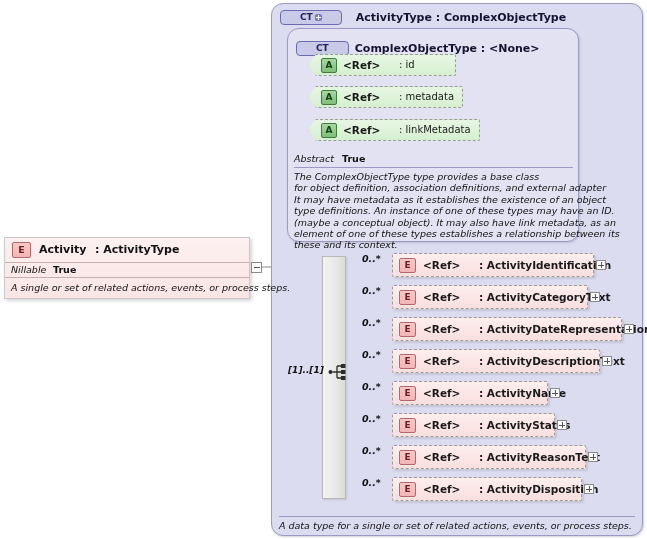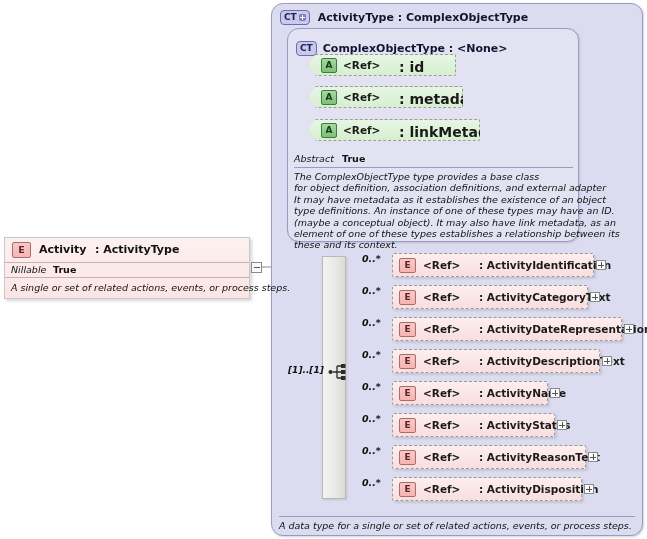--- a/index.html
+++ b/index.html
@@ -36,21 +36,21 @@
   .badge{
     display:inline-block;
     box-sizing:border-box;
     border:1px solid #6b6bb0;
     border-radius:4px;
     background:#c9c9e8;
     color:#21215c;
     font-weight:bold;
     font-size:9px;
     line-height:11px;
-    padding:1px 3px;
+    padding:1px 19px;
     vertical-align:middle;
     letter-spacing:0px;
   }
   .badge.plus::after{
     content:"";
     display:inline-block;
     width:7px;height:7px;
     margin-left:2px;
     background:#7a7ac0;
     border-radius:2px;
@@ -61,21 +61,21 @@
     background-size:5px 1px,1px 5px;
     background-position:center center,center center;
     background-repeat:no-repeat;
     background-color:#7a7ac0;
   }
   .ct-title{
     position:absolute;left:8px;top:6px;
     white-space:nowrap;
     font-size:11px;font-weight:bold;color:#141432;
   }
-  .ct-title .lbl{margin-left:8px;}
+  .ct-title .lbl{margin-left:14px;}
   .ct-inner-title{
     position:absolute;left:8px;top:12px;
     white-space:nowrap;
     font-size:11px;font-weight:bold;color:#141432;
   }
   .ct-inner-title .lbl{margin-left:6px;}
 
   
   .attr-row{
     position:absolute;
@@ -98,21 +98,21 @@
     color:#17401a;
     font-weight:bold;font-size:9px;
     text-align:center;line-height:13px;
   }
   .attr-row .a-ref{
     position:absolute;left:34px;top:4px;
     font-size:10.5px;font-weight:bold;color:#1a1a1a;
   }
   .attr-row .a-name{
     position:absolute;left:90px;top:4px;
-    font-size:14px;font-weight:bold;color:#1a1a1a;
+    font-size:10px;font-weight:normal;color:#1a1a1a;
     white-space:nowrap;
   }
 
   
   .elem-row{
     position:absolute;
     height:24px;
     box-sizing:border-box;
     background:linear-gradient(to bottom,#fdeeee,#f9dede);
     border:1px dashed #9a9a9a;

